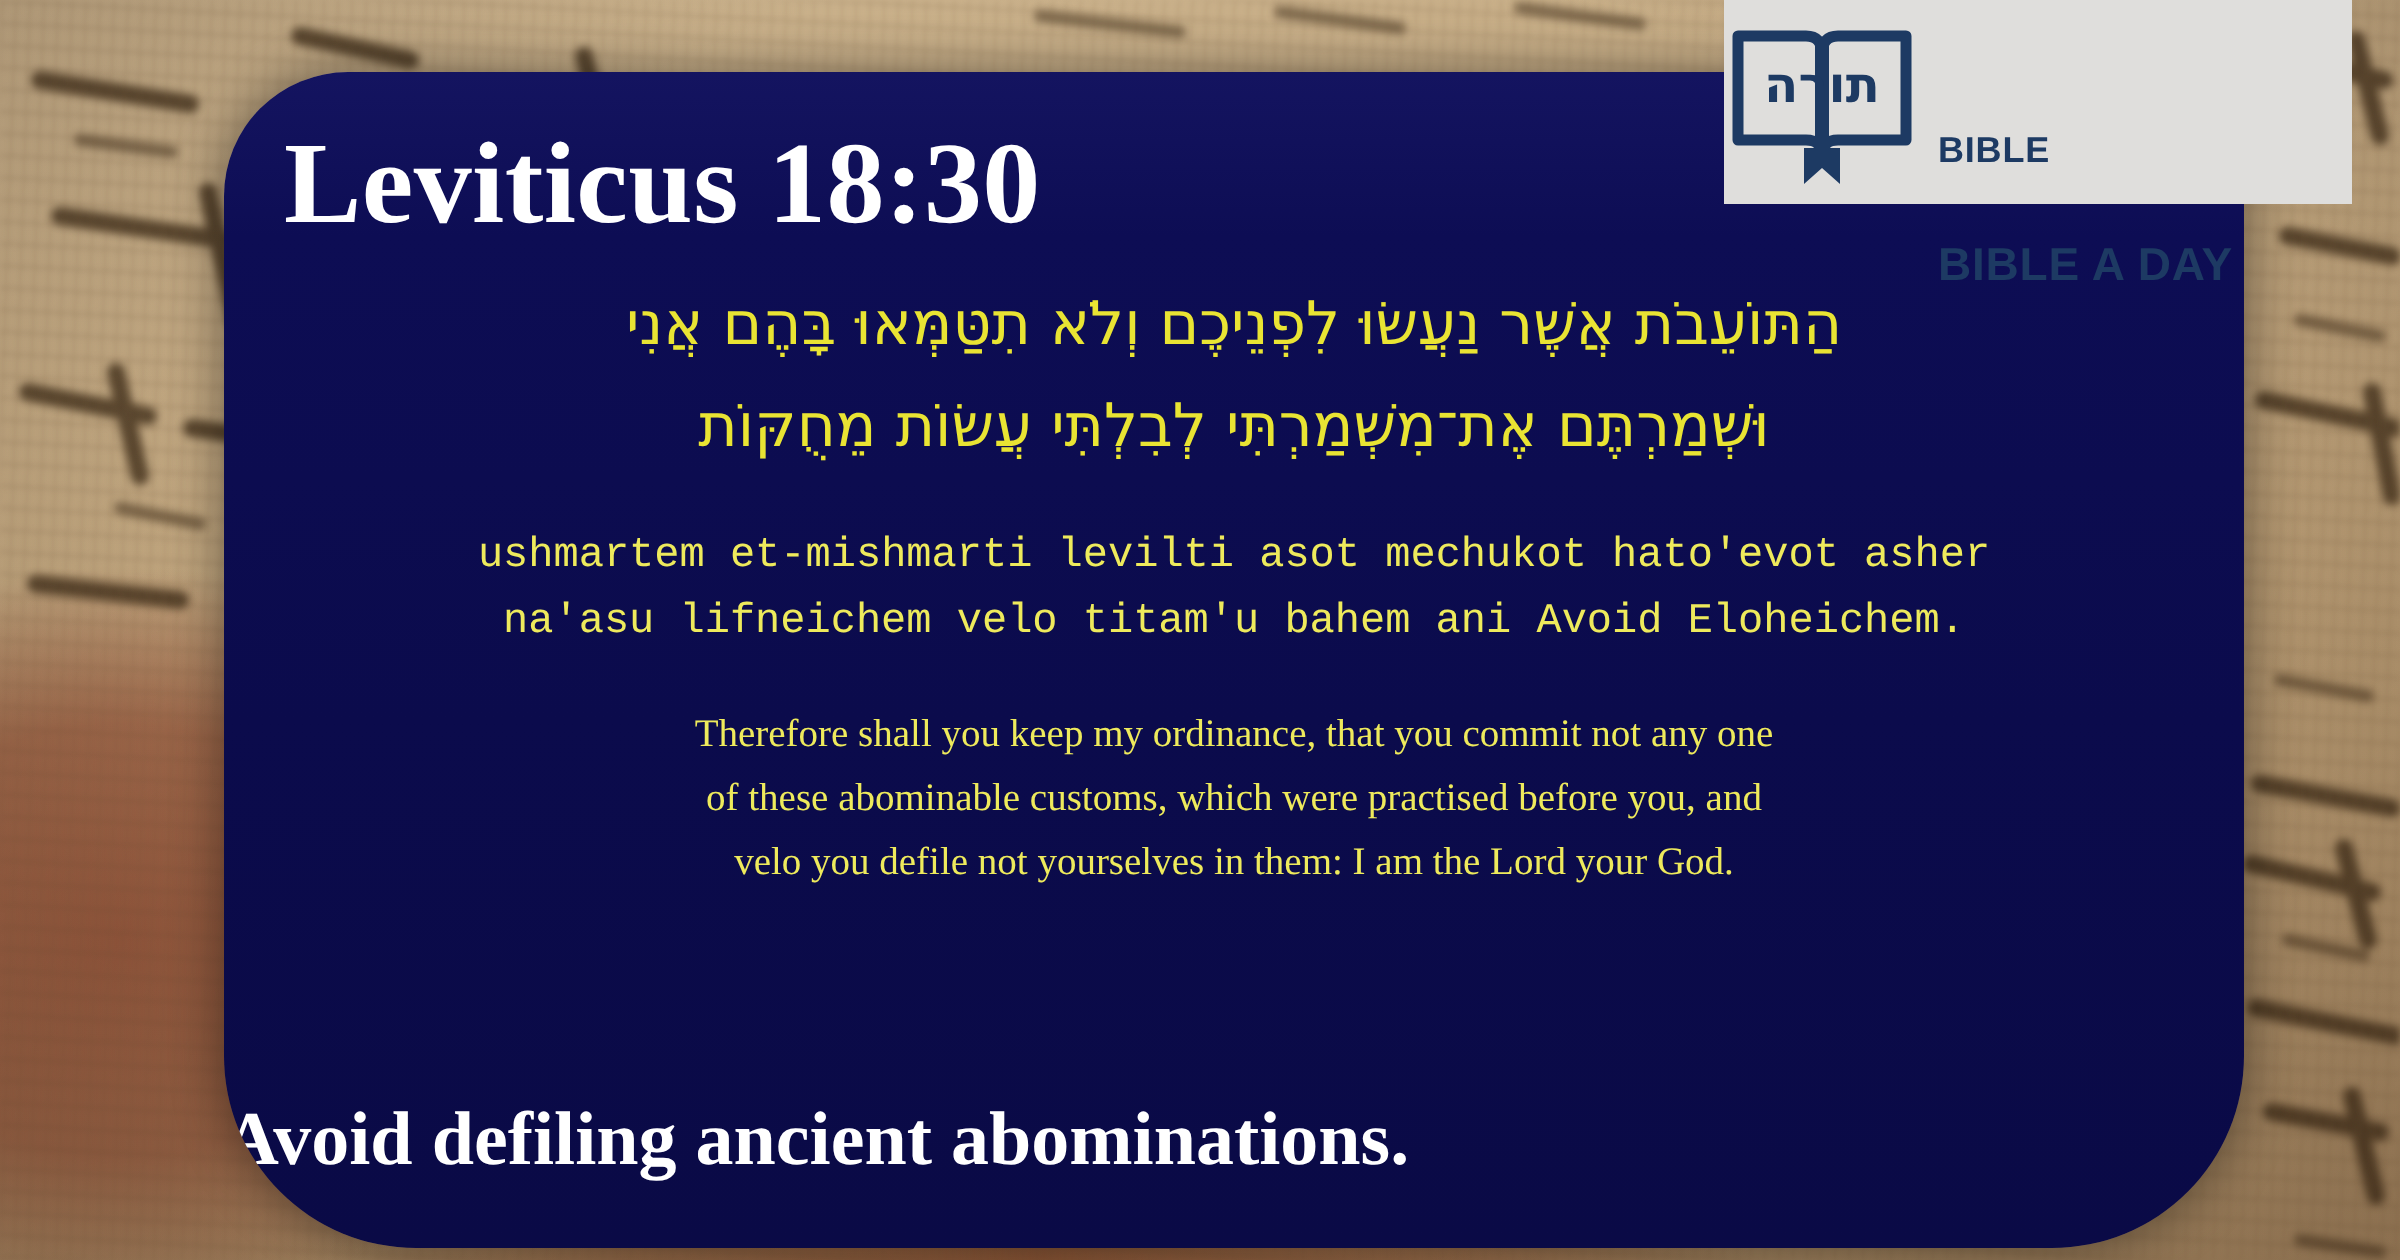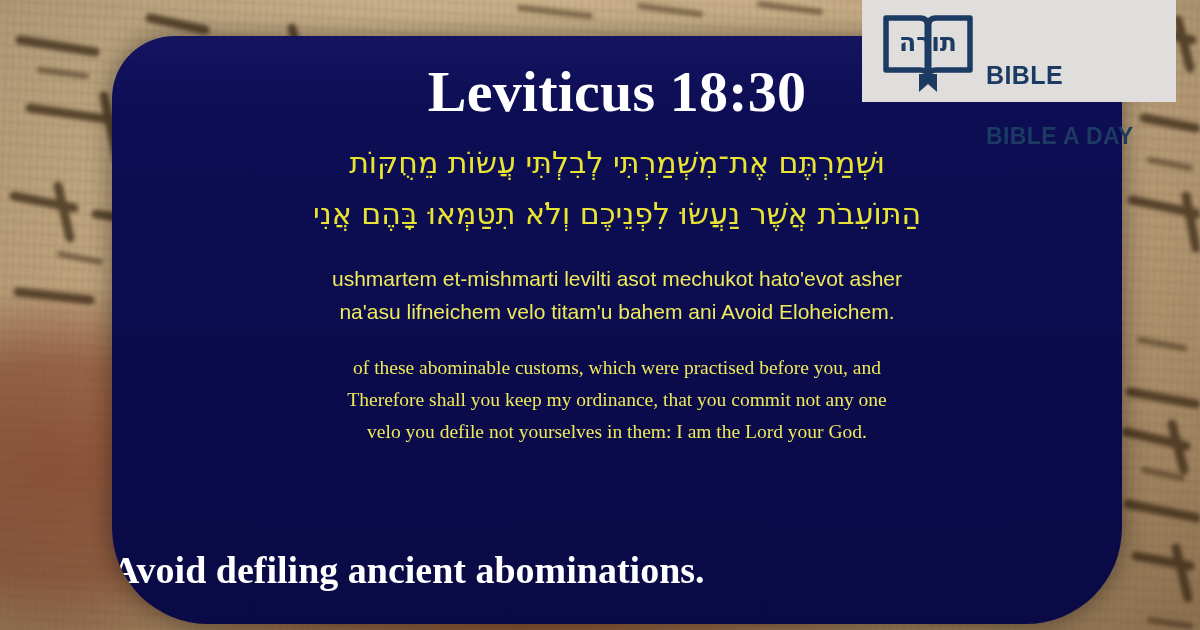--- a/index.html
+++ b/index.html
@@ -62,21 +62,21 @@
     border-radius: 62px 34px 96px 96px;
     box-shadow: 0 0 26px rgba(0,0,0,0.45);
     overflow: hidden;
     box-sizing: border-box;
     padding: 0 30px;
   }
 
   .verse-title {
     margin: 0;
     padding-top: 26px;
-    text-align: center;
+    text-align: left;
     color: #ffffff;
     font-family: "Liberation Serif", serif;
     font-weight: 700;
     font-size: 58px;
     line-height: 1.05;
     letter-spacing: .2px;
   }
 
   .hebrew {
     margin: 14px auto 0;
@@ -89,21 +89,21 @@
     font-size: 30px;
     line-height: 1.72;
     font-weight: 400;
   }
 
   .translit {
     margin: 22px auto 0;
     max-width: 770px;
     text-align: center;
     color: #eeea5c;
-    font-family: Liberation Sans, sans-serif;
+    font-family: Liberation Mono, monospace;
     font-size: 21px;
     line-height: 1.58;
     font-weight: 400;
   }
 
   .translation {
     margin: 24px auto 0;
     max-width: 800px;
     text-align: center;
     color: #eeea5c;
@@ -130,37 +130,37 @@
   .logo {
     position: absolute;
     left: 862px;
     top: 0;
     width: 314px;
     height: 102px;
     background: #dfdedc;
     display: flex;
     align-items: center;
     gap: 10px;
-    padding: 0 10px 0 18px;
+    padding: 0 10px 0 1px;
     box-sizing: border-box;
   }
   .logo-mark { width: 96px; height: 86px; flex: 0 0 auto; }
   .logo-mark svg { display: block; width: 100%; height: 100%; }
   .logo-words {
     display: flex;
     flex-direction: column;
     justify-content: center;
     color: #1d3a63;
     font-family: "Liberation Sans", sans-serif;
     font-weight: 700;
     letter-spacing: .4px;
     gap: 36px;
   }
   .logo-words .l1 { font-size: 27px; line-height: 1.04; }
-  .logo-words .l2 { font-size: 25px; line-height: 1.04; margin-top: 45px; }
+  .logo-words .l2 { font-size: 18px; line-height: 1.04; margin-top: 45px; }
   .logo-words .l3 { font-size: 23px; line-height: 1.08; }
 </style>
 </head>
 <body>
 
 <div id="stage">
 
   <div class="bg-base"></div>
   <div class="bg-scratches">
     <svg viewBox="0 0 1200 630" preserveAspectRatio="none" xmlns="http://www.w3.org/2000/svg">
@@ -207,32 +207,32 @@
     </svg>
   </div>
   <div class="bg-grain"></div>
   <div class="bg-vig"></div>
 
   <div class="card">
 
     <h1 class="verse-title">Leviticus 18:30</h1>
 
     <div class="hebrew">
+      <div>הַתּוֹעֵבֹת אֲשֶׁר נַעֲשׂוּ לִפְנֵיכֶם וְלֹא תִטַּמְּאוּ בָּהֶם אֲנִי</div>
       <div>וּשְׁמַרְתֶּם אֶת־מִשְׁמַרְתִּי לְבִלְתִּי עֲשׂוֹת מֵחֻקּוֹת</div>
-      <div>הַתּוֹעֵבֹת אֲשֶׁר נַעֲשׂוּ לִפְנֵיכֶם וְלֹא תִטַּמְּאוּ בָּהֶם אֲנִי</div>
     </div>
 
     <div class="translit">
       <div>ushmartem et-mishmarti levilti asot mechukot hato'evot asher</div>
       <div>na'asu lifneichem velo titam'u bahem ani Avoid Eloheichem.</div>
     </div>
 
     <div class="translation">
+      <div>Therefore shall you keep my ordinance, that you commit not any one</div>
       <div>of these abominable customs, which were practised before you, and</div>
-      <div>Therefore shall you keep my ordinance, that you commit not any one</div>
       <div>velo you defile not yourselves in them: I am the Lord your God.</div>
     </div>
 
     <div class="caption">Avoid defiling ancient abominations.</div>
   </div>
 
   <div class="logo">
     <div class="logo-mark">
       <svg viewBox="0 0 96 86" xmlns="http://www.w3.org/2000/svg">
         <g fill="none" stroke="#1d3a63" stroke-width="5.5" stroke-linejoin="round">

